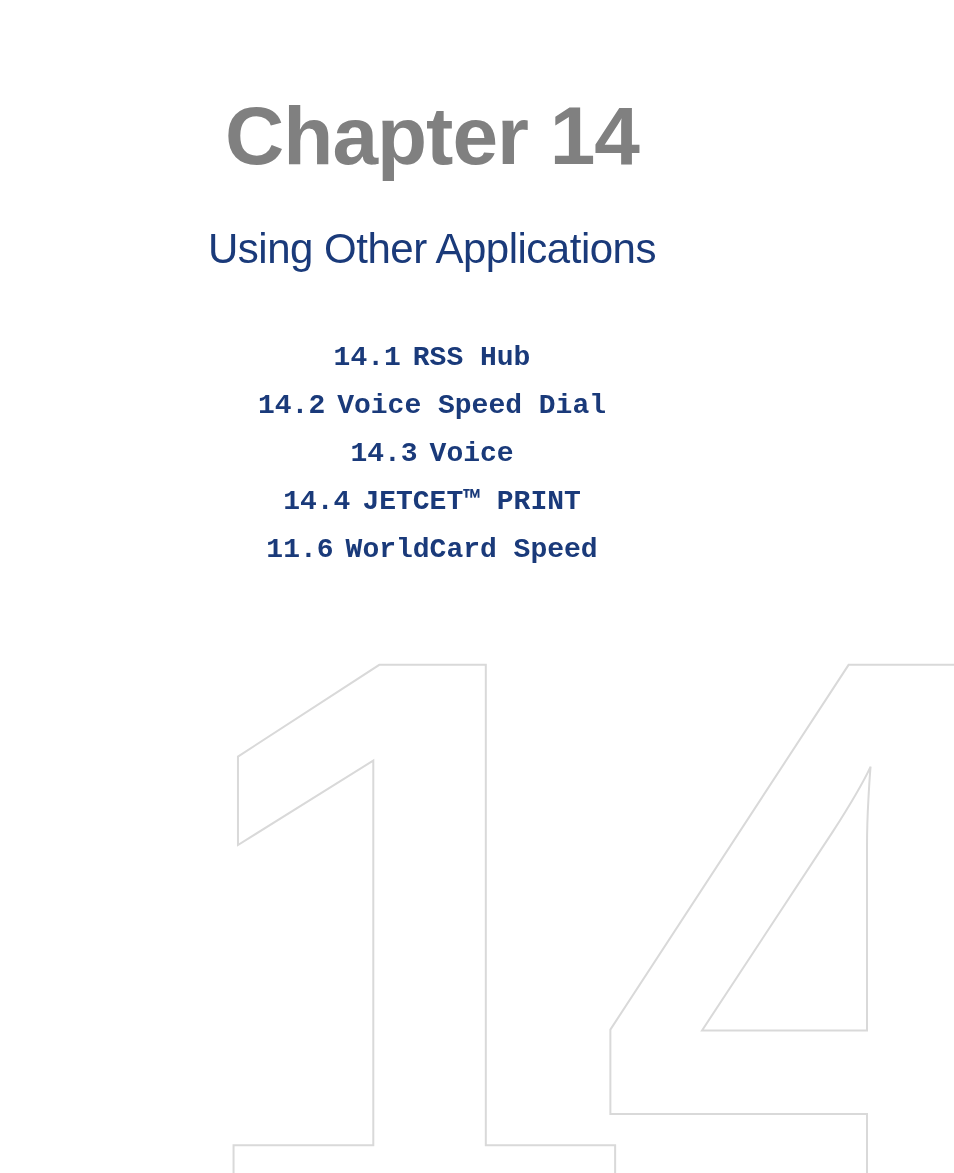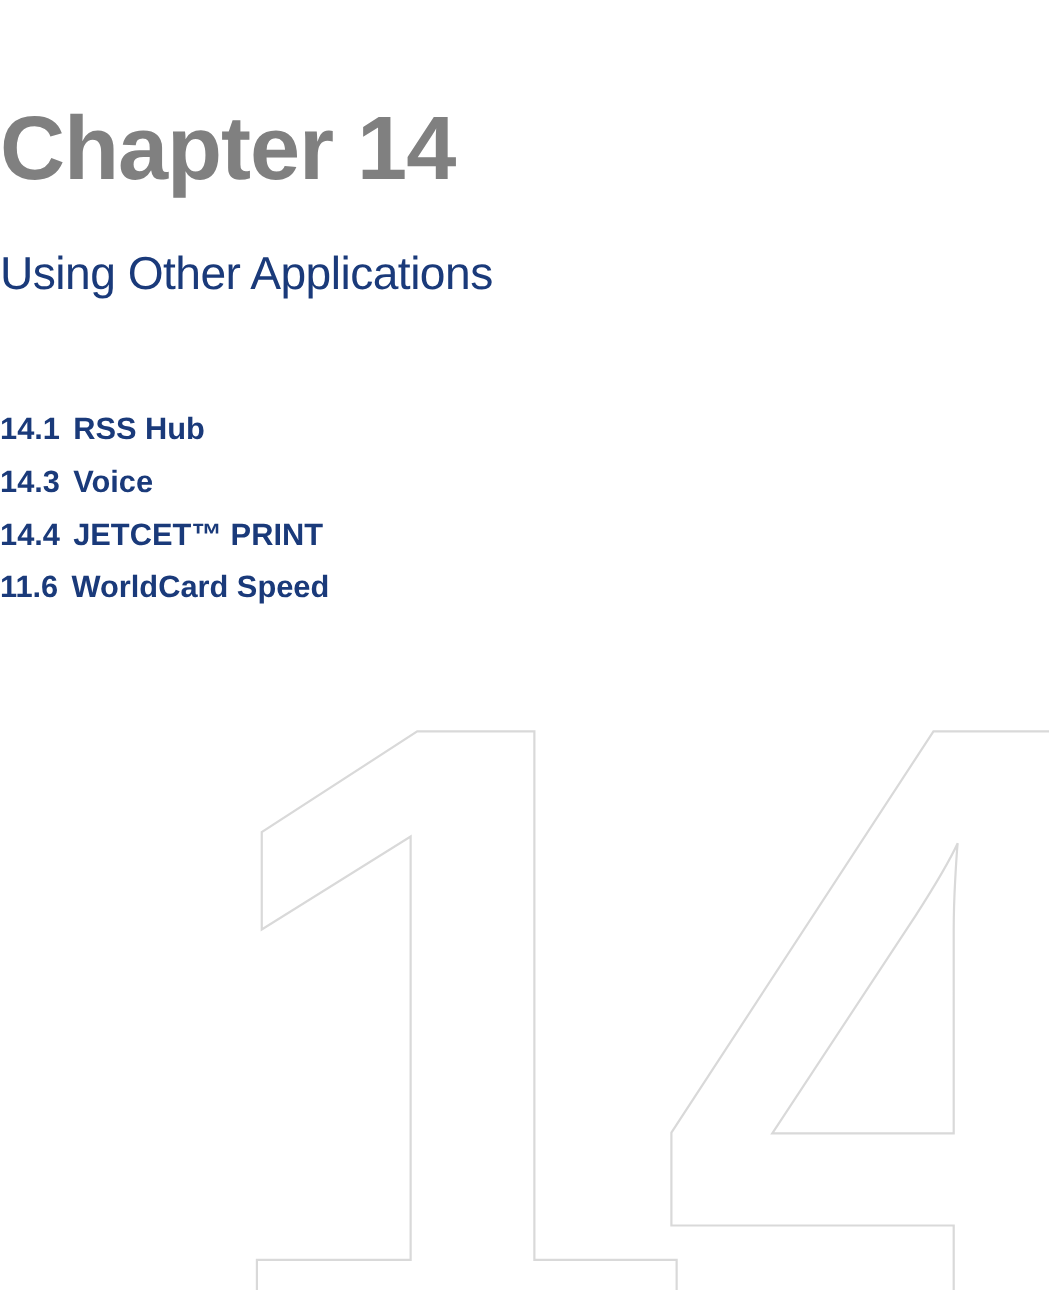--- a/index.html
+++ b/index.html
@@ -32,38 +32,39 @@
       letter-spacing: -40px;
       z-index: 0;
       user-select: none;
       font-family: "Myriad Pro", "Segoe UI", Arial, sans-serif;
     }
     .content {
       position: relative;
       z-index: 1;
       padding-top: 95px;
       padding-right: 90px;
-      text-align: left;
+      text-align: center;
     }
     .chapter-title {
       font-size: 82px;
       font-weight: 700;
       color: #808080;
       letter-spacing: -1px;
       line-height: 1;
     }
     .chapter-subtitle {
       font-size: 42px;
       font-weight: 400;
       color: #1a3a7a;
       margin-top: 48px;
       letter-spacing: -0.5px;
     }
     .toc {
-      margin-top: 96px;
+      margin-top: 64px;
+      font-family: Liberation Mono, monospace;
     }
     .toc-item {
       font-size: 28px;
       font-weight: 700;
       color: #1a3a7a;
       line-height: 1.5;
       margin-bottom: 6px;
     }
     .toc-number {
       margin-right: 12px;
@@ -75,20 +76,23 @@
 <div class="page">
   <div class="bg-number">14</div>
   <div class="content">
     <h1 class="chapter-title">Chapter 14</h1>
     <h2 class="chapter-subtitle">Using Other Applications</h2>
     <div class="toc">
       <div class="toc-item">
         <span class="toc-number">14.1</span><span>RSS Hub</span>
       </div>
       <div class="toc-item">
+        <span class="toc-number">14.2</span><span>Voice Speed Dial</span>
+      </div>
+      <div class="toc-item">
         <span class="toc-number">14.3</span><span>Voice</span>
       </div>
       <div class="toc-item">
         <span class="toc-number">14.4</span><span>JETCET™ PRINT</span>
       </div>
       <div class="toc-item">
         <span class="toc-number">11.6</span><span>WorldCard Speed</span>
       </div>
     </div>
   </div>

